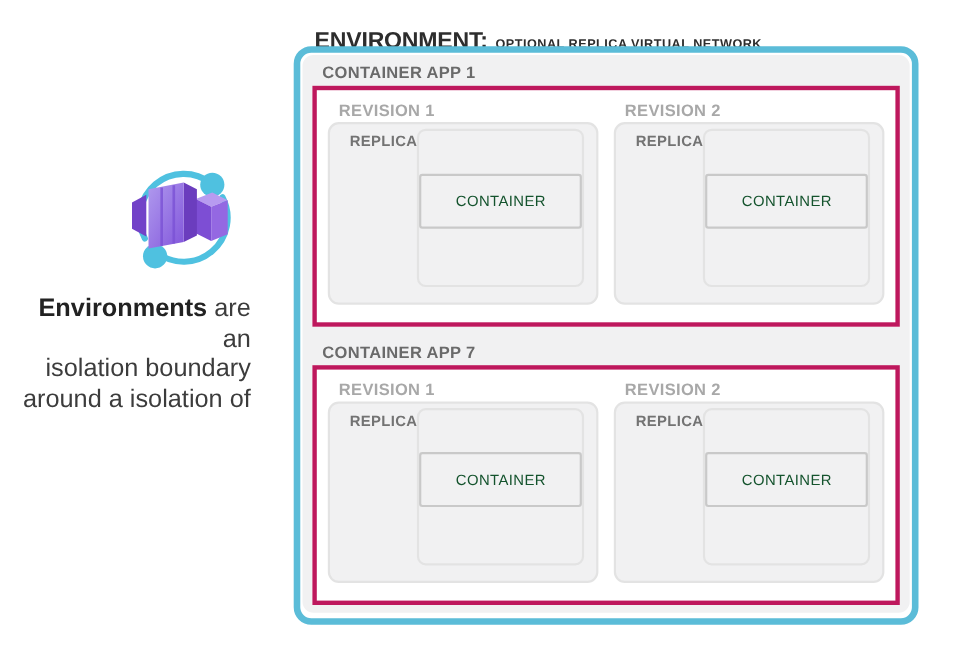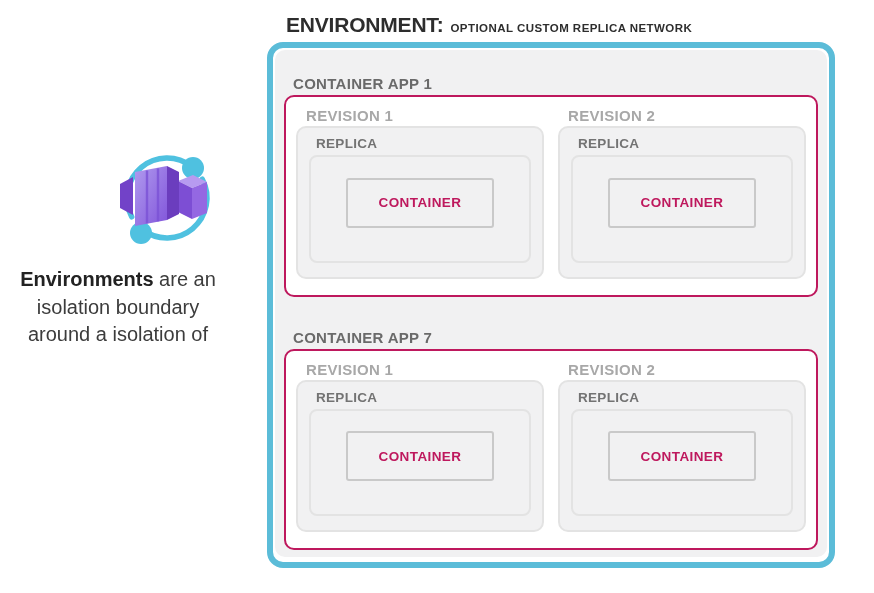--- a/index.html
+++ b/index.html
@@ -3,59 +3,59 @@
 <meta charset="utf-8">
 <style>
   html,body{margin:0;padding:0;}
   body{
     width:874px;height:593px;position:relative;overflow:hidden;
     background:#ffffff;
     font-family:"Liberation Sans", sans-serif;
   }
 
   
-  .title-row{position:absolute;left:286px;top:13px;display:flex;align-items:baseline;color:#2d2d2d;white-space:nowrap;}
+  .title-row{position:absolute;left:286px;top:26px;display:flex;align-items:baseline;color:#2d2d2d;white-space:nowrap;}
   .title-main{font-size:21px;font-weight:bold;letter-spacing:-0.2px;}
   .title-sub{font-size:11.5px;font-weight:bold;margin-left:7px;letter-spacing:0.45px;}
 
   
   .aca-icon{position:absolute;left:114px;top:146px;}
-  .desc{position:absolute;left:8px;top:266px;width:220px;text-align:center;
-        font-size:20px;line-height:27.5px;color:#3c3c3c;}
+  .desc{position:absolute;left:8px;top:266px;width:220px;text-align:right;
+        font-size:23px;line-height:27.5px;color:#3c3c3c;}
   .desc b{font-weight:bold;color:#222;}
 
   
   .env{
     position:absolute;left:267px;top:42px;width:568px;height:526px;box-sizing:border-box;
     background:#ffffff;border:6px solid #5bbcd8;border-radius:16px;
     padding:2px 2px 5px 2px;display:flex;
   }
   .apps-region{flex:1;background:#f1f1f2;border-radius:10px;display:flex;flex-direction:column;min-width:0;}
 
-  .app{flex:1;display:flex;flex-direction:column;padding:4px 9px 7px;box-sizing:border-box;min-height:0;margin-top:17px;}
+  .app{flex:1;display:flex;flex-direction:column;padding:4px 9px 7px;box-sizing:border-box;min-height:0;}
   .app-label{font-size:15px;font-weight:bold;color:#6a6a6a;padding:4px 0 3px 9px;letter-spacing:0.3px;}
   .app-panel{
-    flex:1;background:#ffffff;border:2px solid #be185d;border-radius:10px;
+    flex:1;background:#ffffff;border:4px solid #be185d;border-radius:0;
     display:grid;grid-template-columns:1fr 1fr;column-gap:14px;
     padding:6px 10px 16px;min-height:0;
   }
 
   .rev-col{display:flex;flex-direction:column;min-height:0;min-width:0;}
   .rev-label{font-size:15px;font-weight:bold;color:#a8a8a8;margin:4px 0 2px 10px;letter-spacing:0.3px;}
   .rev-box{
     flex:1;background:#f1f1f2;border:2px solid #e3e3e3;border-radius:10px;
-    display:flex;flex-direction:column;padding:4px 11px 14px;min-height:0;
+    display:flex;flex-direction:row;padding:4px 11px 14px;min-height:0;
   }
   .replica-label{font-size:13.5px;font-weight:bold;color:#737373;margin:4px 0 4px 7px;letter-spacing:0.3px;}
   .replica-panel{flex:1;border:2px solid #e3e3e3;border-radius:8px;
     display:flex;align-items:center;justify-content:center;min-height:0;}
   .container-box{
     width:148px;height:50px;box-sizing:border-box;border:2px solid #c9c9c9;border-radius:3px;
     display:flex;align-items:center;justify-content:center;
-    font-size:13.5px;font-weight:bold;color:#be185d;letter-spacing:0.4px;
+    font-size:13.5px;font-weight:normal;color:#14532d;letter-spacing:0.4px;
     transform:translateY(-6px);
   }
 </style>
 </head>
 <body>
 
 <svg class="aca-icon" width="106" height="105" viewBox="0 0 106 105" aria-hidden="true">
   <defs>
     <linearGradient id="cubeFace" x1="0" y1="0" x2="1" y2="1">
       <stop offset="0" stop-color="#b09aee"></stop>
@@ -91,21 +91,21 @@
 </svg>
 
 <div class="desc">
   <div><b>Environments</b><span> are an</span></div>
   <div>isolation boundary</div>
   <div>around a isolation of</div>
 </div>
 
 <div class="title-row">
   <span class="title-main">ENVIRONMENT:</span>
-  <span class="title-sub">OPTIONAL CUSTOM REPLICA NETWORK</span>
+  <span class="title-sub">OPTIONAL REPLICA VIRTUAL NETWORK</span>
 </div>
 
 <div class="env">
   <div class="apps-region">
 
     <section class="app">
       <div class="app-label">CONTAINER APP 1</div>
       <div class="app-panel">
 
         <div class="rev-col">

